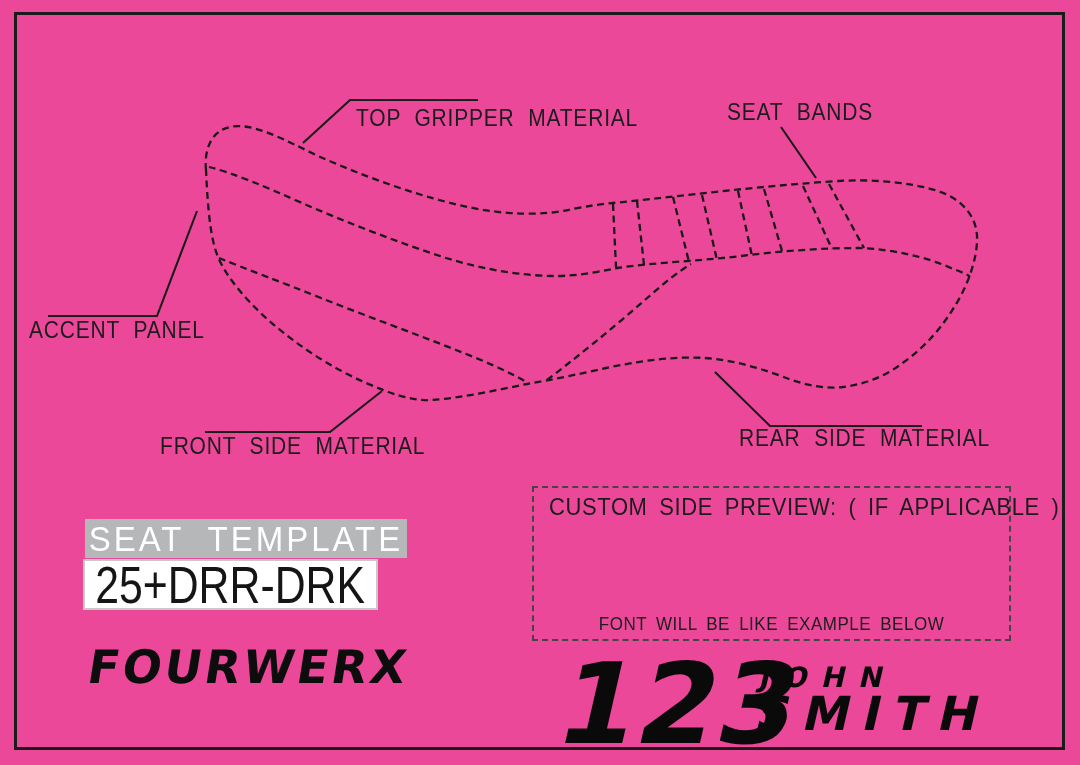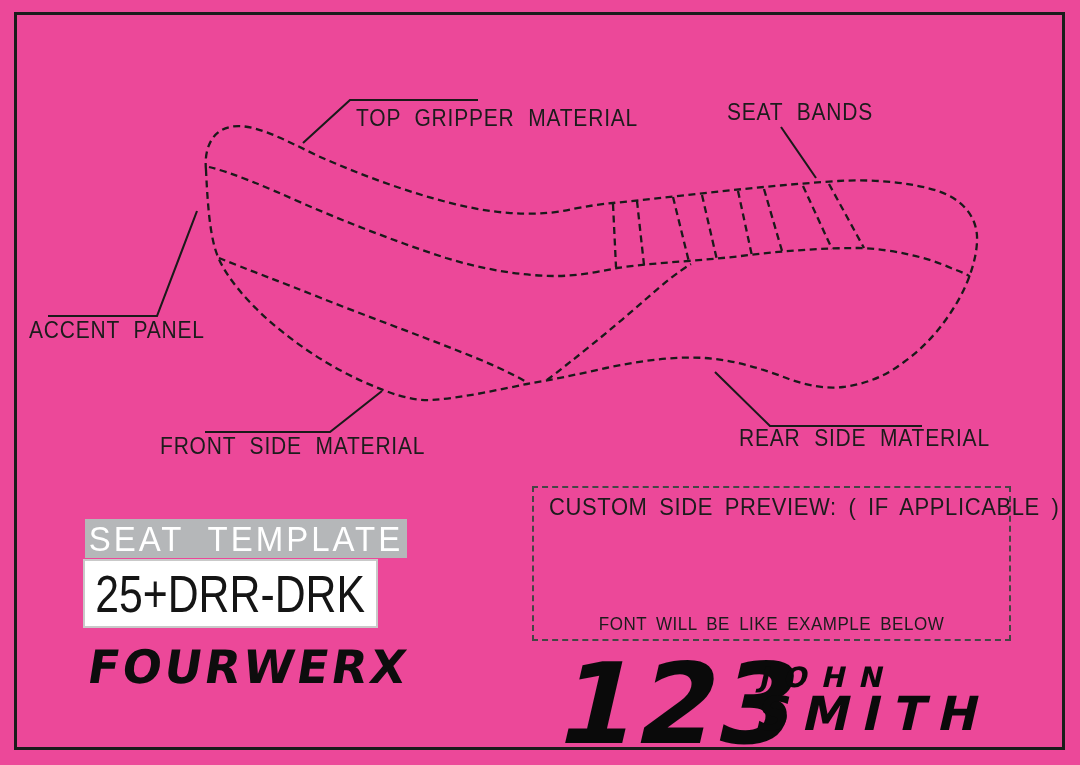--- a/index.html
+++ b/index.html
@@ -10,21 +10,21 @@
   #seat-svg{position:absolute;left:0;top:0;width:1080px;height:765px;}
   .seam{fill:none;stroke:#1a1a1a;stroke-width:2.3;stroke-dasharray:7 4.5;}
   .leader{fill:none;stroke:#1a1a1a;stroke-width:2.1;stroke-linejoin:miter;}
   .cad-label{position:absolute;color:#1c1c1c;font-size:21px;letter-spacing:.8px;
          word-spacing:7px;white-space:nowrap;transform:scaleY(1.18);transform-origin:top left;}
   
   #banner{position:absolute;left:85px;top:519px;width:322px;height:39px;background:#b5b7b9;
          display:flex;align-items:flex-end;justify-content:center;}
   #banner span{color:#ffffff;font-size:33px;letter-spacing:3px;word-spacing:12px;
          white-space:nowrap;transform:scaleY(1.05);}
-  #code-box{position:absolute;left:83px;top:559px;width:295px;height:69px;background:#fff;
+  #code-box{position:absolute;left:83px;top:559px;width:295px;height:51px;background:#fff;
          border:2px solid #c9c9c9;box-sizing:border-box;display:flex;align-items:center;justify-content:center;}
   #code-box span{color:#151515;font-size:46px;white-space:nowrap;transform:scale(.93,1.12);}
   #brand{position:absolute;left:84px;top:640px;font-family:"DejaVu Sans",sans-serif;
          font-weight:bold;font-size:46px;letter-spacing:3px;color:#0d0d0d;white-space:nowrap;
          transform:skewX(-9deg);transform-origin:left bottom;}
   
   #preview-box{position:absolute;left:532px;top:486px;width:479px;height:155px;
          border:2px dashed #454545;box-sizing:border-box;text-decoration:underline;}
   #preview-title{position:absolute;left:15px;top:5px;color:#1c1c1c;font-size:22px;
          letter-spacing:.6px;word-spacing:5px;white-space:nowrap;

